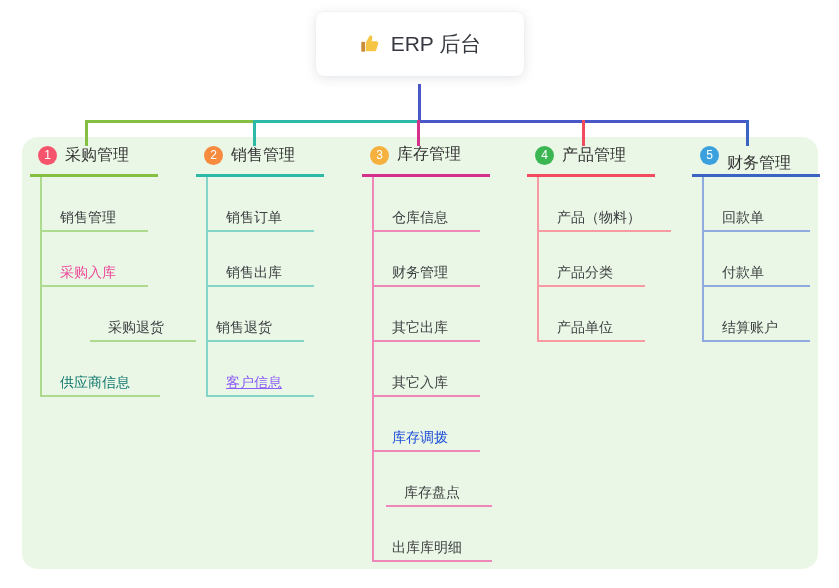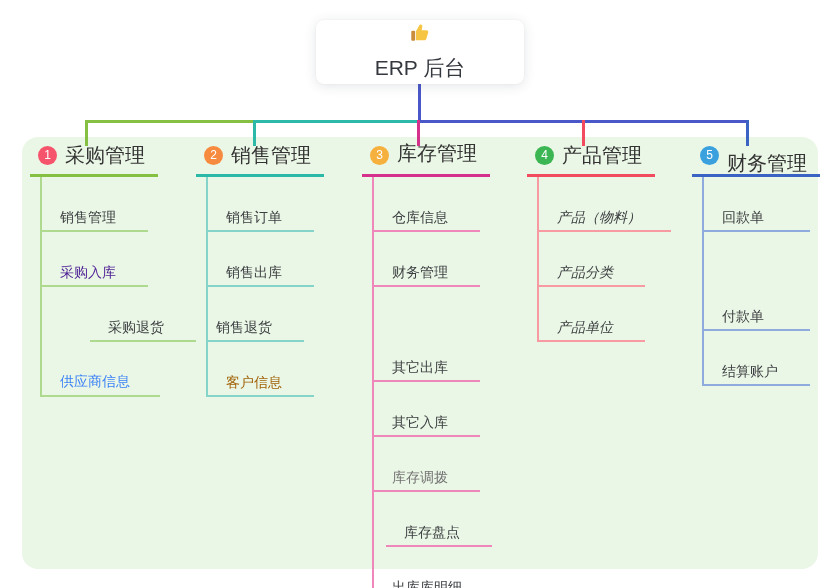--- a/index.html
+++ b/index.html
@@ -6,39 +6,39 @@
   #stage {
     position:relative; width:839px; height:588px; overflow:hidden;
     background:#ffffff;
     font-family:"Liberation Sans","DejaVu Sans",sans-serif;
   }
   .panel {
     position:absolute; left:22px; top:137px; width:796px; height:432px;
     border-radius:16px; z-index:0;
   }
   .root-card {
-    position:absolute; left:316px; top:20px; width:208px; height:64px;
+    position:absolute; left:316px; top:12px; width:208px; height:64px;
     background:#ffffff; border-radius:8px; z-index:3;
     box-shadow:0 2px 12px rgba(60,70,90,0.14), 0 0 2px rgba(0,0,0,0.05);
     display:flex; align-items:center; justify-content:center; gap:10px;
-    font-size:21px; color:#35393f; cursor:default;flex-direction:column;
+    font-size:21px; color:#35393f; cursor:default;
   }
   .conn { position:absolute; z-index:1; }
   .branch { position:absolute; top:140px; width:166px; z-index:2; }
   .branch-header {
     display:flex; align-items:center; gap:8px;
     width:120px; height:22px; line-height:22px;
     padding:4px 0 8px 8px; border-bottom:3px solid #999;
   }
   .badge {
     width:19px; height:19px; border-radius:50%;
     color:#fff; font-size:12px; flex:0 0 19px;
     display:flex; align-items:center; justify-content:center;
   }
-  .branch-title { font-size:20px; color:#333333; white-space:nowrap; }
+  .branch-title { font-size:16px; color:#333333; white-space:nowrap; }
   .children { margin:0 0 0 10px; padding:0; list-style:none; border-left:2px solid #ccc; }
   .child {
     width:fit-content; min-width:58px; white-space:nowrap;
     font-size:14px; line-height:16px; color:#3d4043;
     padding:32px 30px 5px 18px; border-bottom:2px solid #ccc;
   }
 </style>
 </head>
 <body>
 
@@ -65,67 +65,67 @@
     <div class="conn" style="left: 417px; top: 120px; width: 3px; height: 26px; background: rgb(214, 48, 141);"></div>
     <div class="conn" style="left: 582px; top: 120px; width: 3px; height: 26px; background: rgb(242, 74, 94);"></div>
     <div class="conn" style="left: 746px; top: 120px; width: 3px; height: 26px; background: rgb(59, 99, 196);"></div>
     <div class="branch" style="left: 30px;">
       <div class="branch-header" style="border-bottom-color: rgb(134, 192, 67);">
         <span class="badge" style="background: rgb(245, 84, 108);">1</span>
         <span class="branch-title" style="color: rgb(51, 51, 51);">采购管理</span>
       </div>
       <ul class="children" style="border-left-color: rgb(174, 218, 144);">
         <li class="child" style="border-bottom-color: rgb(174, 218, 144); color: rgb(61, 64, 67);">销售管理</li>
-        <li class="child" style="border-bottom-color: rgb(174, 218, 144); color: #4c1d95;">采购入库</li>
+        <li class="child" style="border-bottom-color: rgb(174, 218, 144); color: #ec4899;">采购入库</li>
         <li class="child" style="border-bottom-color: rgb(174, 218, 144); color: rgb(61, 64, 67); margin-left: 48px;">采购退货</li>
-        <li class="child" style="border-bottom-color: rgb(174, 218, 144); color: #3b82f6; font-family: Liberation Serif, serif;">供应商信息</li>
+        <li class="child" style="border-bottom-color: rgb(174, 218, 144); color: #0f766e;">供应商信息</li>
       </ul>
     </div>
     <div class="branch" style="left: 196px;">
       <div class="branch-header" style="border-bottom-color: rgb(44, 185, 168);">
         <span class="badge" style="background: rgb(246, 139, 63);">2</span>
         <span class="branch-title" style="color: rgb(51, 51, 51);">销售管理</span>
       </div>
       <ul class="children" style="border-left-color: rgb(132, 212, 201);">
         <li class="child" style="border-bottom-color: rgb(132, 212, 201); color: rgb(61, 64, 67);">销售订单</li>
         <li class="child" style="border-bottom-color: rgb(132, 212, 201); color: rgb(61, 64, 67);">销售出库</li>
         <li class="child" style="border-bottom-color: rgb(132, 212, 201); color: rgb(61, 64, 67); padding-left: 8px;">销售退货</li>
-        <li class="child" style="border-bottom-color: rgb(132, 212, 201); color: #a16207;">客户信息</li>
+        <li class="child" style="border-bottom-color: rgb(132, 212, 201); color: #8b5cf6; text-decoration: underline;">客户信息</li>
       </ul>
     </div>
     <div class="branch" style="left: 362px;">
       <div class="branch-header" style="border-bottom-color: rgb(214, 48, 141);">
         <span class="badge" style="background: rgb(246, 176, 61);">3</span>
         <span class="branch-title" style="color: rgb(51, 51, 51); font-family: Liberation Mono, monospace;">库存管理</span>
       </div>
       <ul class="children" style="border-left-color: rgb(239, 135, 186);">
         <li class="child" style="border-bottom-color: rgb(239, 135, 186); color: rgb(61, 64, 67);">仓库信息</li>
         <li class="child" style="border-bottom-color: rgb(239, 135, 186); color: rgb(61, 64, 67);">财务管理</li>
-        <li class="child" style="border-bottom-color: rgb(239, 135, 186); color: rgb(61, 64, 67); margin-top: 40px;">其它出库</li>
+        <li class="child" style="border-bottom-color: rgb(239, 135, 186); color: rgb(61, 64, 67);">其它出库</li>
         <li class="child" style="border-bottom-color: rgb(239, 135, 186); color: rgb(61, 64, 67);">其它入库</li>
-        <li class="child" style="border-bottom-color: rgb(239, 135, 186); color: #737373;">库存调拨</li>
+        <li class="child" style="border-bottom-color: rgb(239, 135, 186); color: #1d4ed8;">库存调拨</li>
         <li class="child" style="border-bottom-color: rgb(239, 135, 186); color: rgb(61, 64, 67); margin-left: 12px;">库存盘点</li>
         <li class="child" style="border-bottom-color: rgb(239, 135, 186); color: rgb(61, 64, 67);">出库库明细</li>
       </ul>
     </div>
     <div class="branch" style="left: 527px;">
       <div class="branch-header" style="border-bottom-color: rgb(242, 74, 94);">
         <span class="badge" style="background: rgb(60, 181, 83);">4</span>
         <span class="branch-title" style="color: rgb(51, 51, 51);">产品管理</span>
       </div>
-      <ul class="children" style="border-left-color: rgb(247, 154, 162); font-style: italic;">
+      <ul class="children" style="border-left-color: rgb(247, 154, 162);">
         <li class="child" style="border-bottom-color: rgb(247, 154, 162); color: rgb(61, 64, 67);">产品（物料）</li>
         <li class="child" style="border-bottom-color: rgb(247, 154, 162); color: rgb(61, 64, 67);">产品分类</li>
         <li class="child" style="border-bottom-color: rgb(247, 154, 162); color: rgb(61, 64, 67);">产品单位</li>
       </ul>
     </div>
     <div class="branch" style="left: 692px;">
       <div class="branch-header" style="border-bottom-color: rgb(59, 99, 196);">
         <span class="badge" style="background: rgb(59, 161, 222);">5</span>
         <span class="branch-title" style="color: rgb(51, 51, 51); margin-top: 16px;">财务管理</span>
       </div>
       <ul class="children" style="border-left-color: rgb(143, 171, 221);">
         <li class="child" style="border-bottom-color: rgb(143, 171, 221); color: rgb(61, 64, 67);">回款单</li>
-        <li class="child" style="border-bottom-color: rgb(143, 171, 221); color: rgb(61, 64, 67); margin-top: 44px;">付款单</li>
+        <li class="child" style="border-bottom-color: rgb(143, 171, 221); color: rgb(61, 64, 67);">付款单</li>
         <li class="child" style="border-bottom-color: rgb(143, 171, 221); color: rgb(61, 64, 67);">结算账户</li>
       </ul>
     </div>
   </div>
 
 </body></html>

